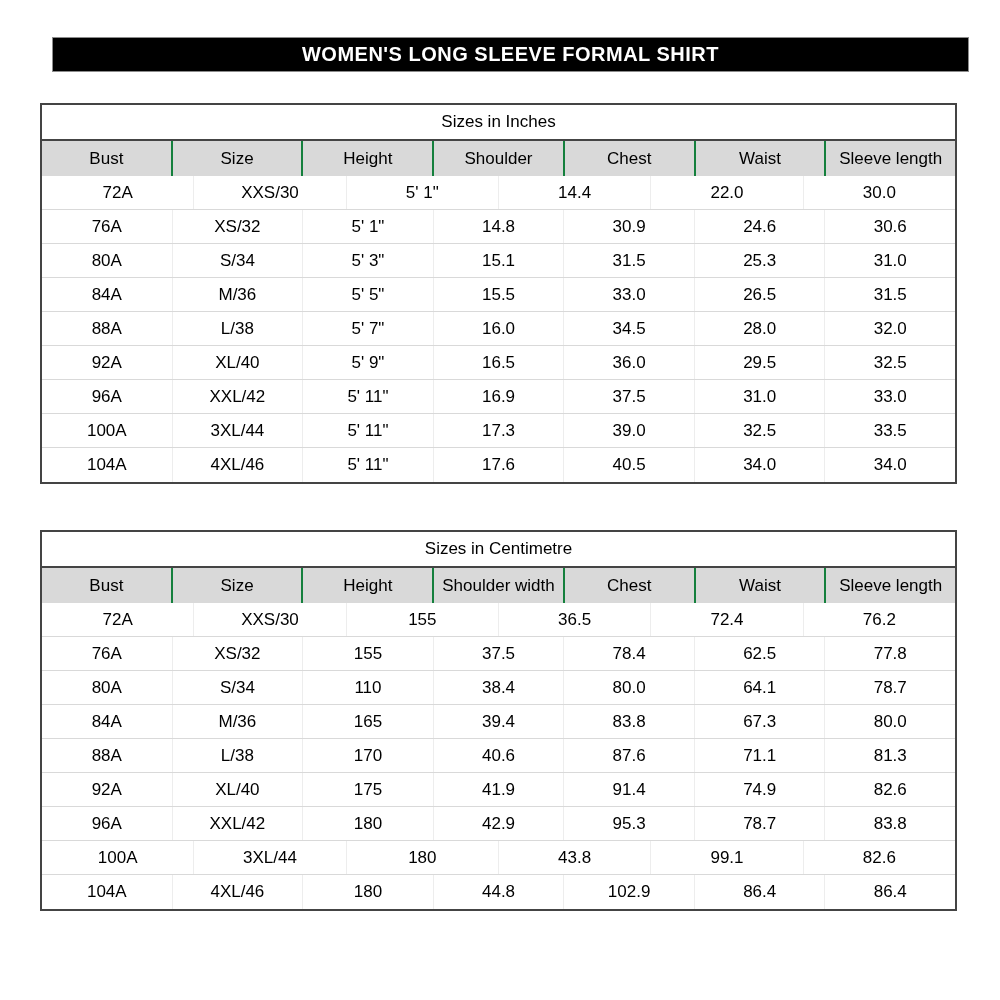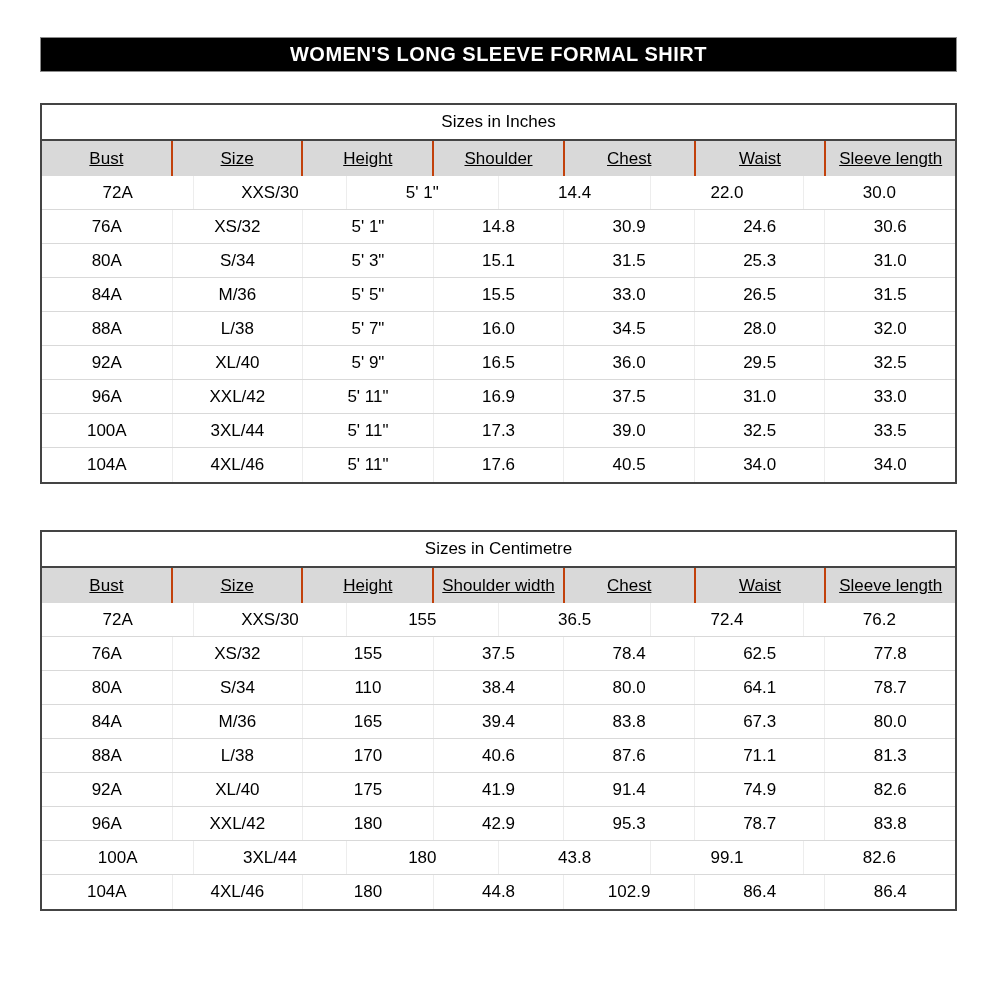--- a/index.html
+++ b/index.html
@@ -5,21 +5,21 @@
   * { margin: 0; padding: 0; box-sizing: border-box; }
   html, body {
     width: 1000px; height: 1000px;
     background: #ffffff;
     font-family: "Liberation Sans", sans-serif;
     color: #000000;
     position: relative;
   }
   .banner {
     position: absolute;
-    left: 40px; top: 37px;
+    left: 52px; top: 37px;
     width: 917px; height: 35px;
     background: #000000;
     color: #ffffff;
     display: flex; align-items: center; justify-content: center;
     font-size: 20px; font-weight: bold; letter-spacing: 0.5px;
     border: 1px solid #8c8c8c;
   }
   .size-table {
     position: absolute;
     left: 40px;
@@ -33,27 +33,26 @@
     height: 36px;
     display: flex; align-items: center; justify-content: center;
     font-size: 17px;
     border-bottom: 2px solid #444444;
     background: #ffffff;
   }
   .table-header {
     display: flex;
     height: 35px;
     background: #d9d9d9;
-    text-decoration: underline;
   }
   .th {
     flex: 1 1 0;
     display: flex; align-items: center; justify-content: center;
     font-size: 17px;
-    border-left: 2px solid #c2410c;
+    border-left: 2px solid #15803d;
     overflow: hidden; white-space: nowrap;
   }
   .th:first-child { border-left: none; }
   .tr {
     display: flex;
     height: 34px;
     border-bottom: 1px solid #d9d9d9;
     justify-content: space-between;
   }
   .tr:last-child { border-bottom: none; }

